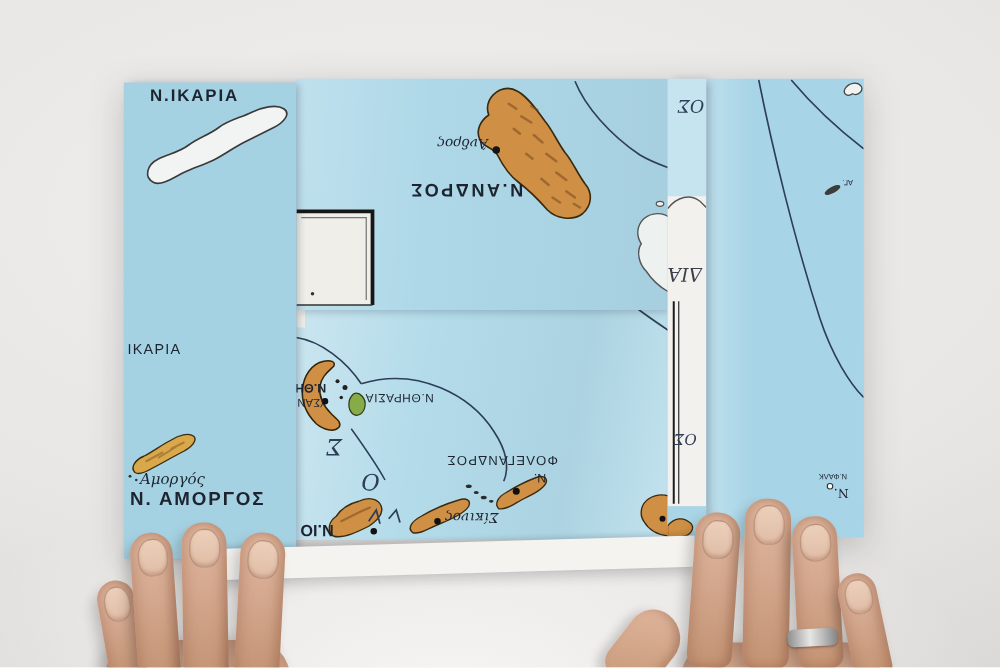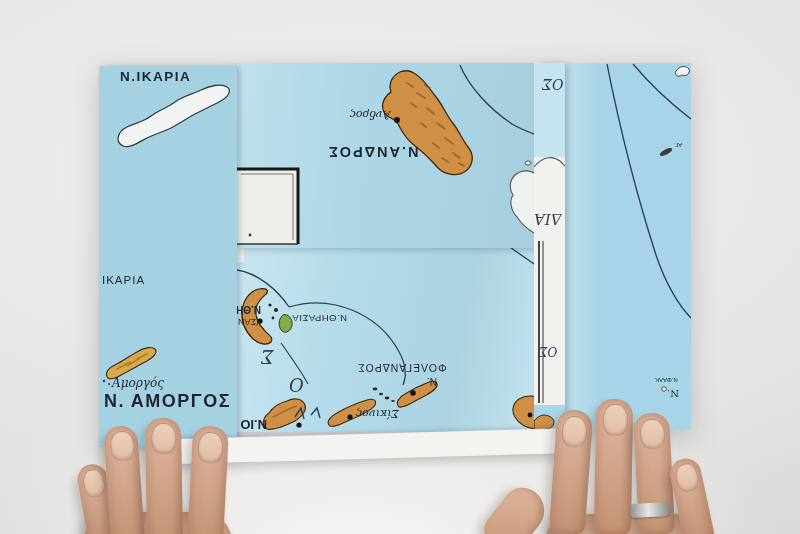--- a/index.html
+++ b/index.html
@@ -30,21 +30,21 @@
   
   .lbl{position:absolute;color:#1d2430;white-space:nowrap;line-height:1;}
   .rot{transform:rotate(180deg);}
   .caps{font-weight:bold;}
   .town{font-family:"DejaVu Serif", serif;font-style:italic;font-weight:normal;}
   .sea{font-family:"DejaVu Serif", serif;font-style:italic;color:#2e3d58;}
   
   #lbl-ikaria{left:21px;top:4px;font-size:13.5px;letter-spacing:1.5px;}
   #lbl-donousa{left:3px;top:209px;font-size:11.5px;letter-spacing:1px;}
   #lbl-amorgos-town{left:13px;top:311px;font-size:12px;}
-  #lbl-amorgos{left:5px;top:326px;font-size:18px;letter-spacing:1.5px;}
+  #lbl-amorgos{left:5px;top:326px;font-size:15px;letter-spacing:1.5px;}
   
   #lbl-andros-town{left:105px;top:46px;font-size:11px;width:56px;text-align:center;}
   #lbl-andros{left:90px;top:81px;font-size:14.5px;letter-spacing:2px;}
   
   #lbl-os-top{left:8px;top:14px;font-size:14px;}
   #lbl-dia{left:0px;top:148px;font-size:15px;color:#3b3f4a;}
   #lbl-os-mid{left:5px;top:282px;font-size:12px;}
   
   #lbl-ag{left:110px;top:79px;font-size:6px;}
   #lbl-falkonera{left:91px;top:314px;font-size:6px;}

